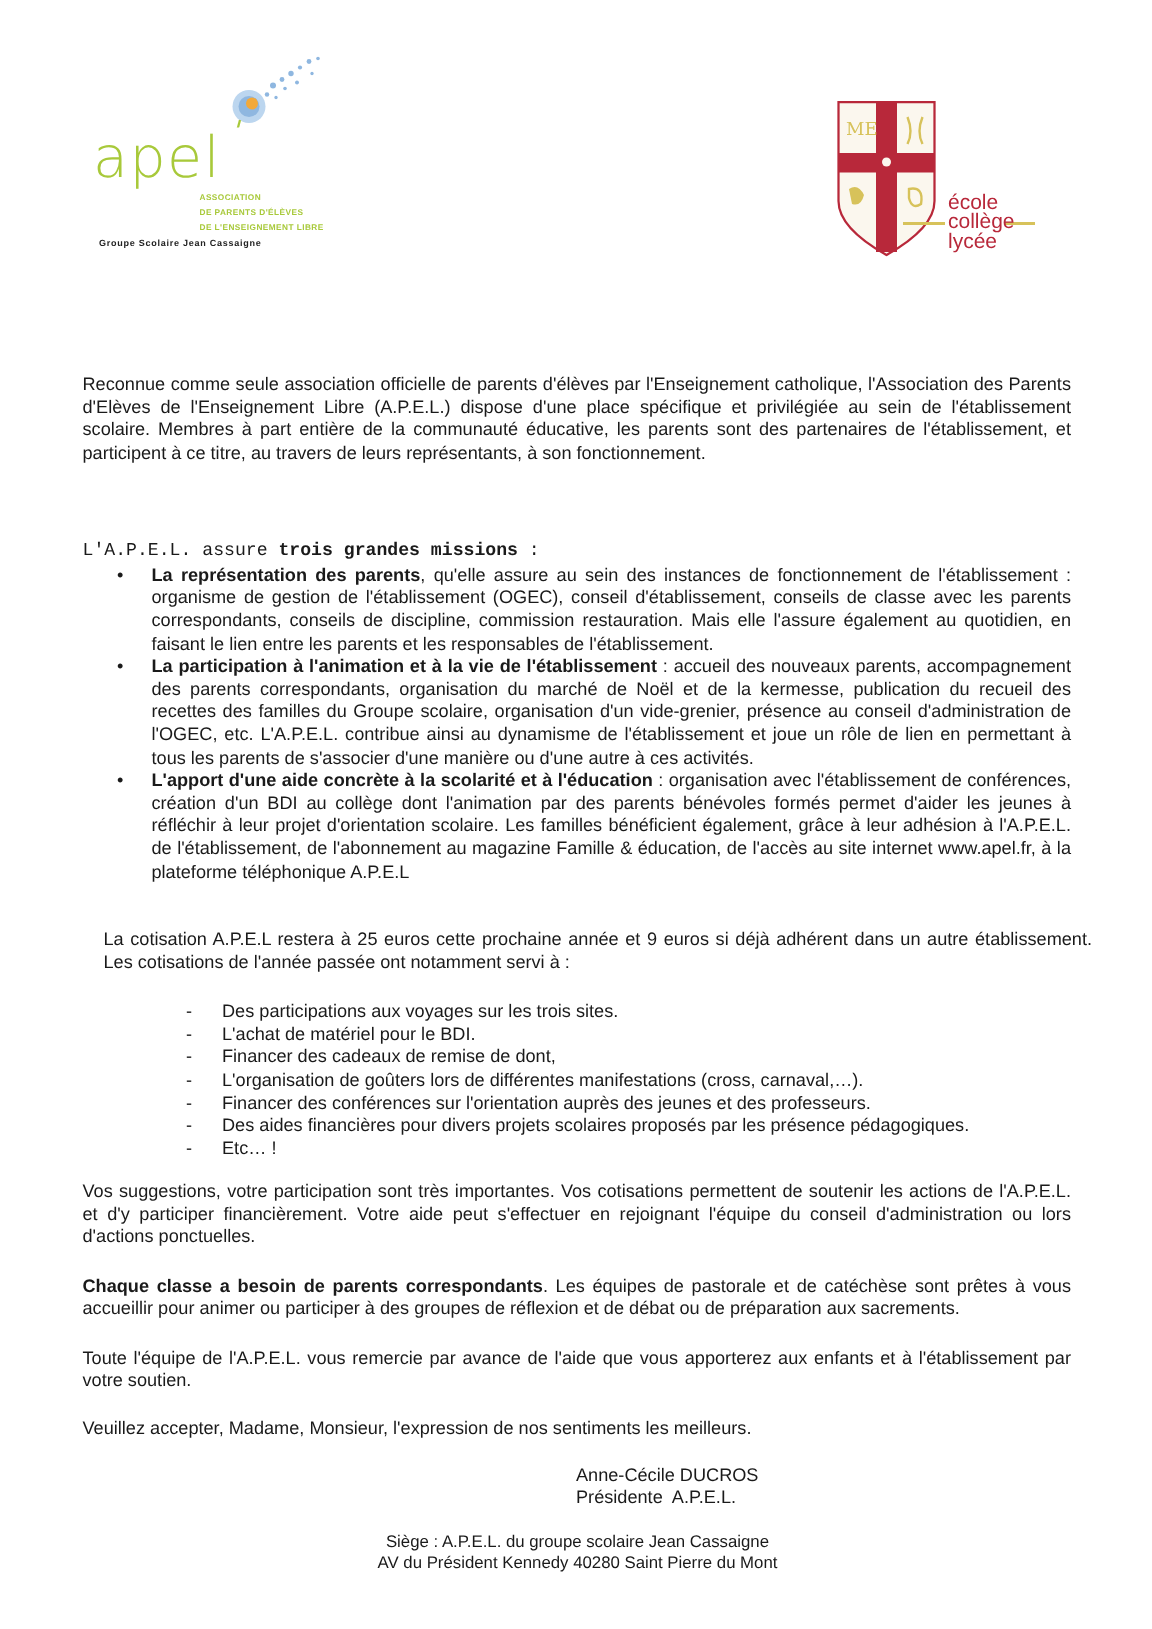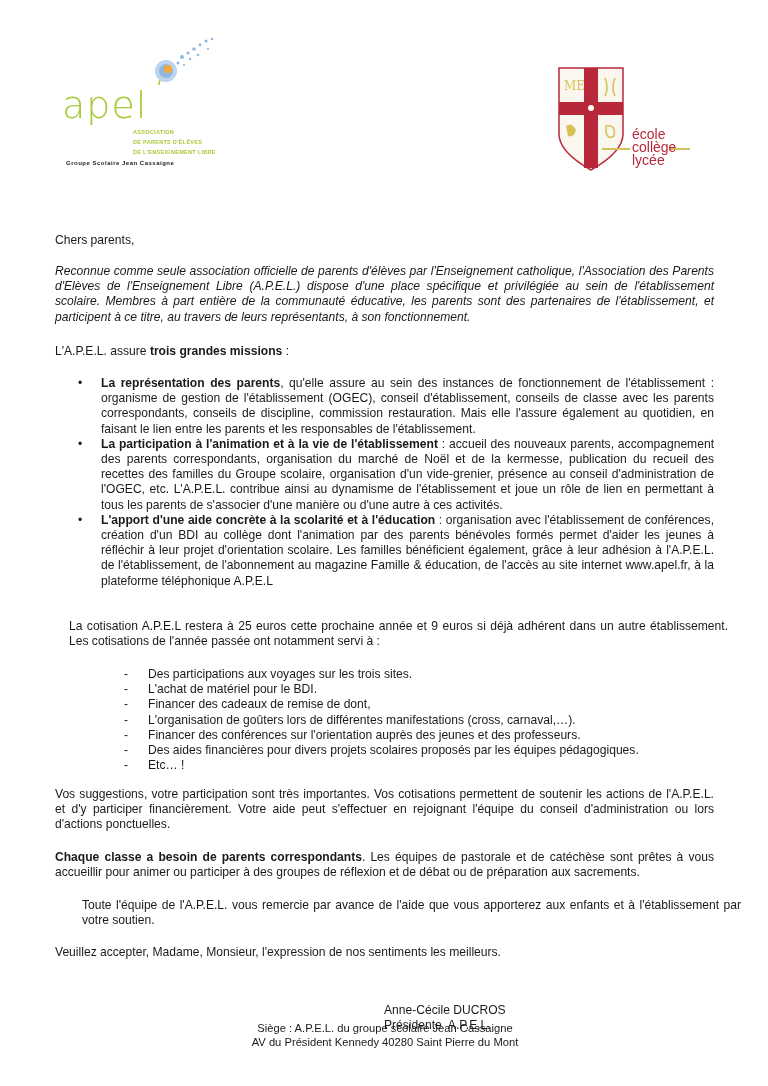--- a/index.html
+++ b/index.html
@@ -23,39 +23,39 @@
   .crest-words { position: absolute; left: 76px; top: 64px; font-size: 14px; line-height: 13px;
                  color: #b8283a; }
   .crest-line-l { position: absolute; left: 46px; top: 84px; width: 28px; height: 1.5px; background: #d7c25a; }
   .crest-line-r { position: absolute; left: 114px; top: 84px; width: 20px; height: 1.5px; background: #d7c25a; }
 
   
   .text { position: absolute; left: 55px; width: 659px; font-size: 12.1px; line-height: 15.2px;
           text-align: justify; }
   .text b { font-weight: bold; }
   .salutation { top: 233px; }
-  .p1 { top: 264px; font-style: italic; }
-  .p2 { top: 344px; }
+  .p1 { top: 249px; }
+  .p2 { top: 360px; font-family: Liberation Mono, monospace; }
 
   .missions { position: absolute; left: 78px; top: 376px; width: 636px; margin: 0; padding: 0; list-style: none; }
   .missions li { position: relative; padding-left: 23px; font-size: 12.1px; line-height: 15.2px;
                  text-align: justify; }
   .missions li .bullet { position: absolute; left: 0; top: 0; }
 
   .p3 { top: 619px; margin-left: 14px; }
   .dashlist { position: absolute; left: 122px; top: 667px; margin: 0; padding: 0; list-style: none; width: 560px; }
   .dashlist li { position: relative; padding-left: 26px; font-size: 12.1px; line-height: 15.2px; }
   .dashlist li .dash { position: absolute; left: 2px; top: 0; }
 
   .p4 { top: 787px; }
   .p5 { top: 850px; }
-  .p6 { top: 898px; margin-left: 27px; }
+  .p6 { top: 898px; }
   .p7 { top: 945px; }
 
-  .signature { position: absolute; left: 384px; top: 976px; font-size: 12.1px; line-height: 15.2px; margin-top: 27px; }
+  .signature { position: absolute; left: 384px; top: 976px; font-size: 12.1px; line-height: 15.2px; }
   .footer { position: absolute; left: 200px; width: 370px; top: 1022px; font-size: 11.2px; line-height: 13.6px;
             text-align: center; }
 </style>
 </head>
 <body>
 
 <div class="page">
 
   <div class="apel-logo">
     <svg class="dandelion" viewBox="0 0 80 50" width="80" height="50">
@@ -99,39 +99,38 @@
     </svg>
     <div class="crest-line-l"></div>
     <div class="crest-line-r"></div>
     <div class="crest-words">
       <div>école</div>
       <div>collège</div>
       <div>lycée</div>
     </div>
   </div>
 
-  <div class="text salutation">Chers parents,</div>
   <div class="text p1">Reconnue comme seule association officielle de parents d'élèves par l'Enseignement catholique, l'Association des Parents d'Elèves de l'Enseignement Libre (A.P.E.L.) dispose d'une place spécifique et privilégiée au sein de l'établissement scolaire. Membres à part entière de la communauté éducative, les parents sont des partenaires de l'établissement, et participent à ce titre, au travers de leurs représentants, à son fonctionnement.</div>
   <div class="text p2"><span>L'A.P.E.L. assure </span><b>trois grandes missions</b><span> :</span></div>
 
   <ul class="missions">
     <li><span class="bullet">•</span><b>La représentation des parents</b><span>, qu'elle assure au sein des instances de fonctionnement de l'établissement : organisme de gestion de l'établissement (OGEC), conseil d'établissement, conseils de classe avec les parents correspondants, conseils de discipline, commission restauration. Mais elle l'assure également au quotidien, en faisant le lien entre les parents et les responsables de l'établissement.</span></li>
     <li><span class="bullet">•</span><b>La participation à l'animation et à la vie de l'établissement</b><span> : accueil des nouveaux parents, accompagnement des parents correspondants, organisation du marché de Noël et de la kermesse, publication du recueil des recettes des familles du Groupe scolaire, organisation d'un vide-grenier, présence au conseil d'administration de l'OGEC,  etc. L'A.P.E.L. contribue ainsi au dynamisme de l'établissement et joue un rôle de lien en permettant à tous les parents de s'associer d'une manière ou d'une autre à ces activités.</span></li>
     <li><span class="bullet">•</span><b>L'apport d'une aide concrète à la scolarité et à l'éducation</b><span> : organisation avec l'établissement de conférences, création d'un BDI au collège dont l'animation par des parents bénévoles formés permet d'aider les jeunes à réfléchir à leur projet d'orientation scolaire. Les familles bénéficient également, grâce à leur adhésion à l'A.P.E.L. de l'établissement, de l'abonnement au magazine Famille &amp; éducation, de l'accès au site internet www.apel.fr, à la plateforme téléphonique A.P.E.L</span></li>
   </ul>
 
   <div class="text p3">La cotisation A.P.E.L restera à 25 euros cette prochaine année et 9 euros si déjà adhérent dans un autre établissement. Les  cotisations de l'année passée ont notamment servi à :</div>
 
   <ul class="dashlist">
     <li><span class="dash">-</span><span>Des participations aux voyages sur les trois sites.</span></li>
     <li><span class="dash">-</span><span>L'achat de matériel pour le BDI.</span></li>
     <li><span class="dash">-</span><span>Financer des cadeaux de remise de dont,</span></li>
     <li><span class="dash">-</span><span>L'organisation de goûters lors de différentes manifestations (cross, carnaval,…).</span></li>
     <li><span class="dash">-</span><span>Financer des conférences sur l'orientation auprès des jeunes et des professeurs.</span></li>
-    <li><span class="dash">-</span><span>Des aides financières pour divers projets scolaires proposés par les équipes pédagogiques.</span></li>
+    <li><span class="dash">-</span><span>Des aides financières pour divers projets scolaires proposés par les présence pédagogiques.</span></li>
     <li><span class="dash">-</span><span>Etc… !</span></li>
   </ul>
 
   <div class="text p5"><b>Chaque classe a besoin de parents correspondants</b><span>. Les équipes de pastorale et de catéchèse sont prêtes à vous accueillir pour animer ou participer à des groupes de réflexion et de débat ou de préparation aux sacrements.</span></div>
   <div class="text p4">Vos suggestions, votre participation sont très importantes. Vos cotisations permettent de soutenir les actions de l'A.P.E.L. et d'y participer financièrement. Votre aide peut s'effectuer en rejoignant l'équipe du conseil d'administration ou lors d'actions ponctuelles.</div>
   <div class="text p6">Toute l'équipe de l'A.P.E.L. vous remercie par avance de l'aide que vous apporterez aux enfants et à l'établissement par votre soutien.</div>
   <div class="text p7">Veuillez accepter, Madame, Monsieur, l'expression de nos sentiments les meilleurs.</div>
 
   <div class="signature">
     <div>Anne-Cécile DUCROS</div>

